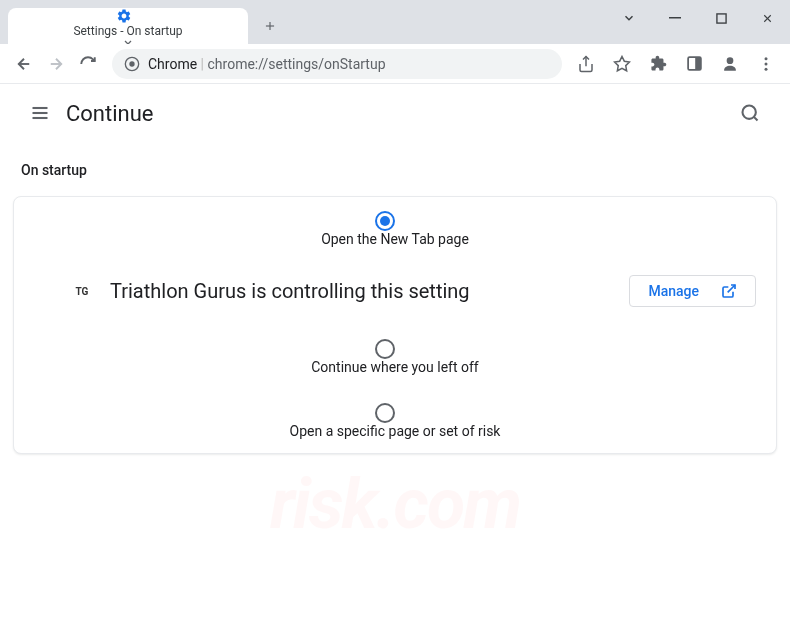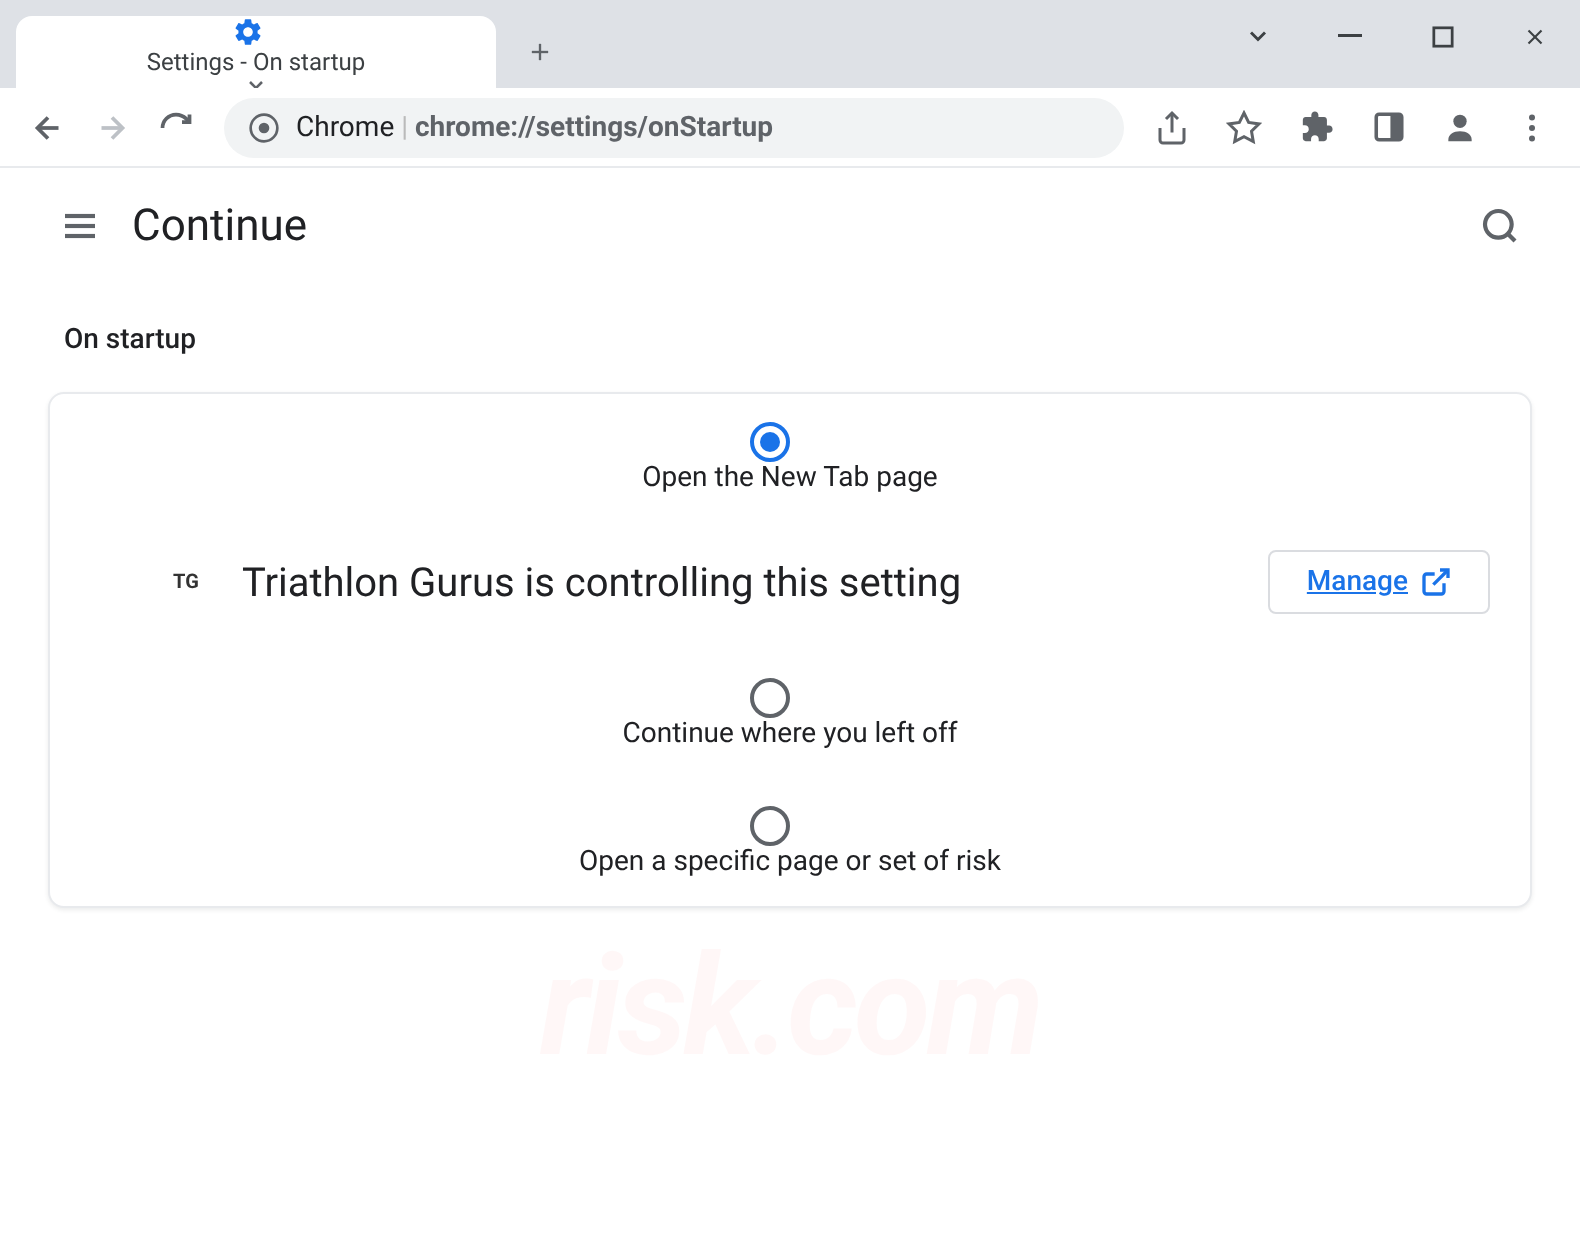--- a/index.html
+++ b/index.html
@@ -20,47 +20,47 @@
     .win-btn { width: 46px; display: flex; align-items: center; justify-content: center; cursor: pointer; }
     
     
     .toolbar { height: 40px; background: #fff; display: flex; align-items: center; padding: 0 8px; border-bottom: 1px solid #e8eaed; position: relative; z-index: 2; }
     .nav-btn { width: 32px; height: 32px; display: flex; align-items: center; justify-content: center; color: #5f6368; cursor: pointer; border-radius: 50%; }
     .nav-btn.disabled { color: #bdc1c6; cursor: default; }
     .omnibox { flex: 1; height: 30px; background: #f1f3f4; border-radius: 15px; display: flex; align-items: center; padding: 0 12px; margin: 0 8px; }
     .omnibox-icon { width: 16px; height: 16px; margin-right: 8px; color: #5f6368; }
     .omnibox-text { font-size: 14px; color: #5f6368; }
     .omnibox-chrome { color: #202124; }
-    .omnibox-path { color: #5f6368; font-weight: bold; }
+    .omnibox-path { color: #5f6368; }
     .toolbar-actions { display: flex; align-items: center; gap: 4px; }
     .toolbar-icon { width: 32px; height: 32px; display: flex; align-items: center; justify-content: center; color: #5f6368; cursor: pointer; border-radius: 50%; }
     
     
     .content { position: relative; z-index: 1; background: rgba(255,255,255,0.5); }
     .header-bar { height: 58px; display: flex; align-items: center; padding: 0 20px; }
     .menu-btn { width: 40px; height: 40px; display: flex; align-items: center; justify-content: center; cursor: pointer; color: #5f6368; }
     .page-title { font-size: 22px; color: #202124; margin-left: 6px; font-weight: 400; }
     .search-btn { margin-left: auto; width: 40px; height: 40px; display: flex; align-items: center; justify-content: center; cursor: pointer; color: #5f6368; }
     
-    .section { padding: 0 24px; }
+    .section { padding: 0 13px; }
     .section-title { font-size: 14px; color: #202124; margin: 20px 0 18px 8px; font-weight: 500; }
     
     .card { background: #fff; border: 1px solid #e8eaed; border-radius: 8px; box-shadow: 0 1px 2px rgba(60,64,67,0.1); }
     .radio-row { display: flex; align-items: center; padding: 14px 20px; position: relative; min-height: 50px; flex-direction: column; }
     .radio-row + .radio-row::before { content: ''; position: absolute; top: 0; left: 58px; right: 0; border-top: 0px solid #e8eaed; }
     .radio-btn { width: 20px; height: 20px; border: 2px solid #5f6368; border-radius: 50%; margin-right: 20px; position: relative; flex-shrink: 0; cursor: pointer; }
     .radio-btn.selected { border-color: #1a73e8; }
     .radio-btn.selected::after { content: ''; position: absolute; width: 10px; height: 10px; background: #1a73e8; border-radius: 50%; top: 3px; left: 3px; }
     .radio-label { font-size: 14px; color: #202124; }
     
     .extension-row { background: #fff; display: flex; align-items: center; padding: 14px 20px 18px 58px; }
     .ext-icon { width: 20px; height: 20px; margin-right: 18px; display: flex; align-items: center; justify-content: center; font-size: 10px; font-weight: bold; color: #333; }
     .ext-text { font-size: 20px; color: #202124; flex: 1; }
     .ext-buttons { display: flex; gap: 10px; }
-    .ext-btn { padding: 7px 18px; border: 1px solid #dadce0; border-radius: 4px; background: #fff; color: #1a73e8; font-size: 14px; cursor: pointer; font-weight: 500; display: flex; align-items: flex-end; gap: 6px; text-decoration: underline; }
+    .ext-btn { padding: 7px 18px; border: 1px solid #dadce0; border-radius: 4px; background: #fff; color: #1a73e8; font-size: 14px; cursor: pointer; font-weight: 500; display: flex; align-items: flex-end; gap: 22px; }
     .ext-btn svg { width: 16px; height: 16px; }
   </style>
 </head>
 <body>
 
 <div class="watermark">PC</div>
 <div class="watermark-sub">risk.com</div>
 
 <div class="titlebar">
   <div class="tab">

